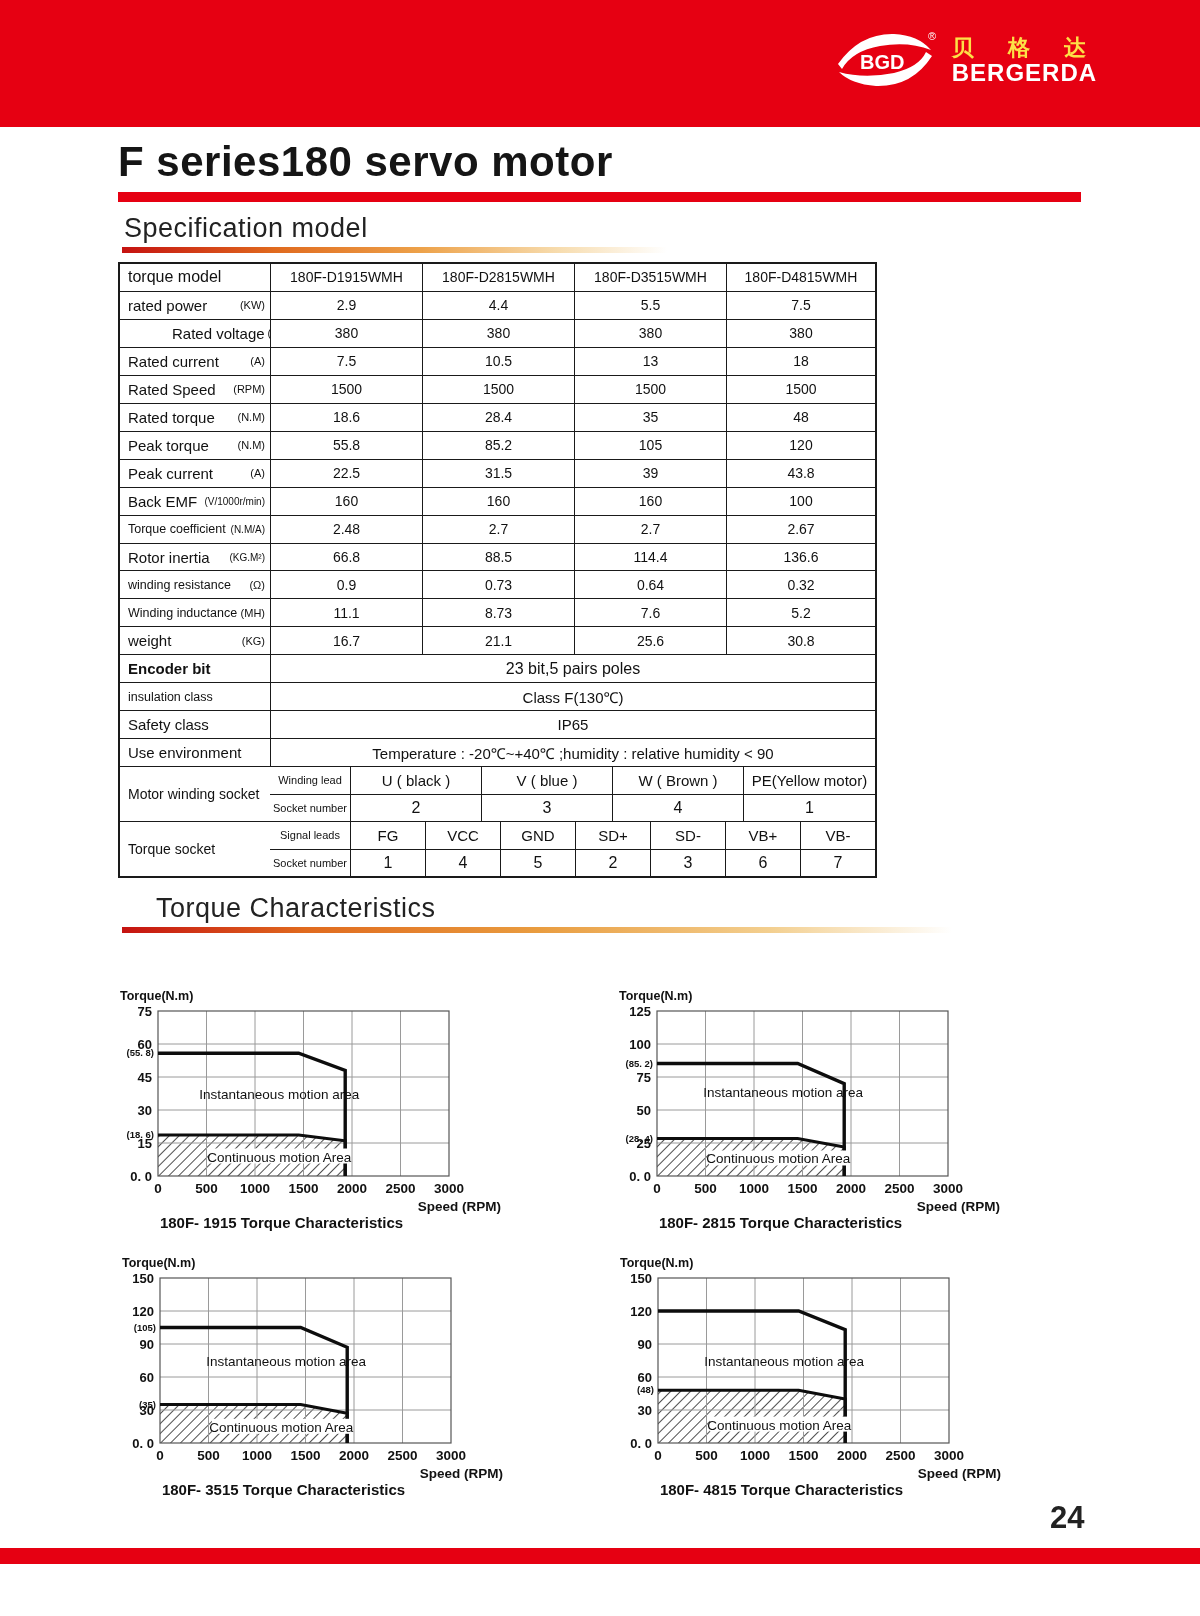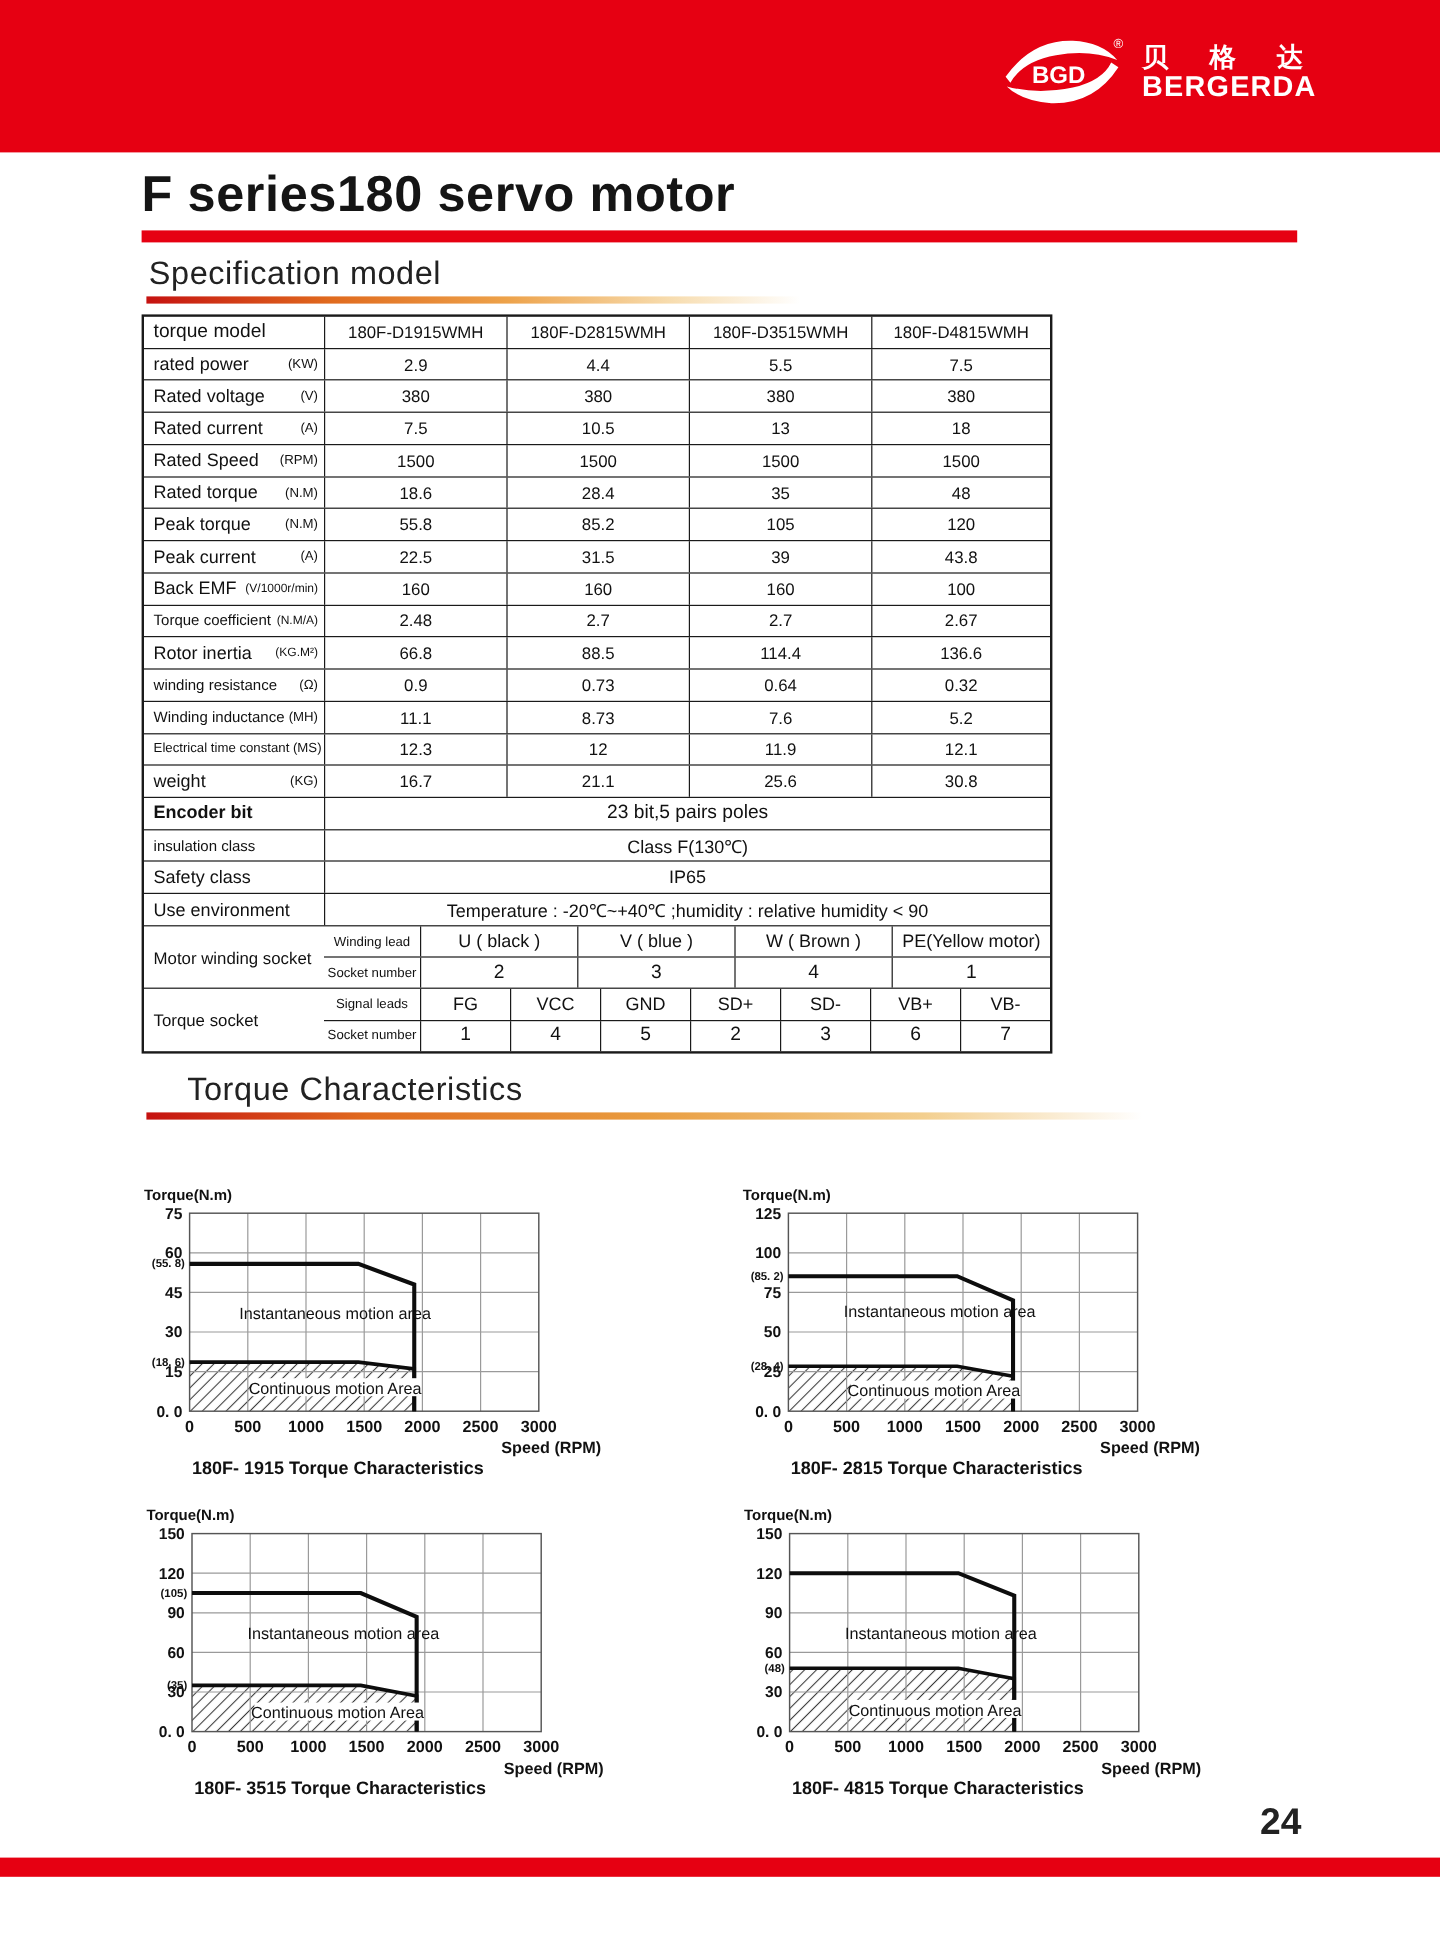--- a/index.html
+++ b/index.html
@@ -3,21 +3,21 @@
 <meta charset="utf-8">
 <style>
   html,body{margin:0;padding:0;}
   body{width:1200px;height:1616px;position:relative;background:#fff;
        font-family:"Liberation Sans",sans-serif;color:#111;overflow:hidden;}
 
   
   .banner{position:absolute;left:0;top:0;width:1200px;height:127px;background:#e60012;}
   .logo{position:absolute;right:100px;top:28px;display:flex;align-items:center;gap:14px;}
   .logo-right{display:flex;flex-direction:column;line-height:1.1;}
-  .logo-cn{color:#ffffff;font-size:22px;letter-spacing:14px;font-weight:bold;white-space:nowrap;}
+  .logo-cn{color:#fde047;font-size:22px;letter-spacing:14px;font-weight:bold;white-space:nowrap;}
   .logo-name{color:#fff;font-size:24px;font-weight:bold;letter-spacing:1px;}
 
   
   .page-title{position:absolute;left:118px;top:138px;font-size:42px;font-weight:bold;color:#151515;letter-spacing:0.5px;}
   .title-rule{position:absolute;left:118px;top:192px;width:963px;height:10px;background:#e60012;}
 
   .sec-head{position:absolute;font-size:27px;color:#222;letter-spacing:0.5px;}
   .grad-line{position:absolute;height:6px;}
   .grad-a{left:122px;top:247px;width:545px;
      background:linear-gradient(90deg,#c51210 0%,#e06a1e 28%,#eda24a 55%,#f7dcae 80%,rgba(255,255,255,0) 100%);}
@@ -84,21 +84,21 @@
         <span style="font-size: 15px;">rated power</span>
         <span class="u">(KW)</span>
       </div>
       <div class="c" style="width: 152px; flex: 0 0 152px; font-size: 14px;">2.9</div>
       <div class="c" style="width: 152px; flex: 0 0 152px; font-size: 14px;">4.4</div>
       <div class="c" style="width: 152px; flex: 0 0 152px; font-size: 14px;">5.5</div>
       <div class="c" style="width: 149px; flex: 0 0 149px; font-size: 14px;">7.5</div>
     </div>
     <div class="r">
       <div class="c lbl" style="width: 150px; flex: 0 0 150px;">
-        <span style="font-size: 15px;">Rated voltage</span>
+        <span style="font-size: 15px; margin-left: 44px;">Rated voltage</span>
         <span class="u">(V)</span>
       </div>
       <div class="c" style="width: 152px; flex: 0 0 152px; font-size: 14px;">380</div>
       <div class="c" style="width: 152px; flex: 0 0 152px; font-size: 14px;">380</div>
       <div class="c" style="width: 152px; flex: 0 0 152px; font-size: 14px;">380</div>
       <div class="c" style="width: 149px; flex: 0 0 149px; font-size: 14px;">380</div>
     </div>
     <div class="r">
       <div class="c lbl" style="width: 150px; flex: 0 0 150px;">
         <span style="font-size: 15px;">Rated current</span>
@@ -191,30 +191,20 @@
     </div>
     <div class="r">
       <div class="c lbl" style="width: 150px; flex: 0 0 150px;">
         <span style="font-size: 12.5px;">Winding inductance</span>
         <span class="u">(MH)</span>
       </div>
       <div class="c" style="width: 152px; flex: 0 0 152px; font-size: 14px;">11.1</div>
       <div class="c" style="width: 152px; flex: 0 0 152px; font-size: 14px;">8.73</div>
       <div class="c" style="width: 152px; flex: 0 0 152px; font-size: 14px;">7.6</div>
       <div class="c" style="width: 149px; flex: 0 0 149px; font-size: 14px;">5.2</div>
-    </div>
-    <div class="r">
-      <div class="c lbl" style="width: 150px; flex: 0 0 150px;">
-        <span style="font-size: 11px;">Electrical time constant</span>
-        <span class="u">(MS)</span>
-      </div>
-      <div class="c" style="width: 152px; flex: 0 0 152px; font-size: 14px;">12.3</div>
-      <div class="c" style="width: 152px; flex: 0 0 152px; font-size: 14px;">12</div>
-      <div class="c" style="width: 152px; flex: 0 0 152px; font-size: 14px;">11.9</div>
-      <div class="c" style="width: 149px; flex: 0 0 149px; font-size: 14px;">12.1</div>
     </div>
     <div class="r">
       <div class="c lbl" style="width: 150px; flex: 0 0 150px;">
         <span style="font-size: 15px;">weight</span>
         <span class="u">(KG)</span>
       </div>
       <div class="c" style="width: 152px; flex: 0 0 152px; font-size: 14px;">16.7</div>
       <div class="c" style="width: 152px; flex: 0 0 152px; font-size: 14px;">21.1</div>
       <div class="c" style="width: 152px; flex: 0 0 152px; font-size: 14px;">25.6</div>
       <div class="c" style="width: 149px; flex: 0 0 149px; font-size: 14px;">30.8</div>

